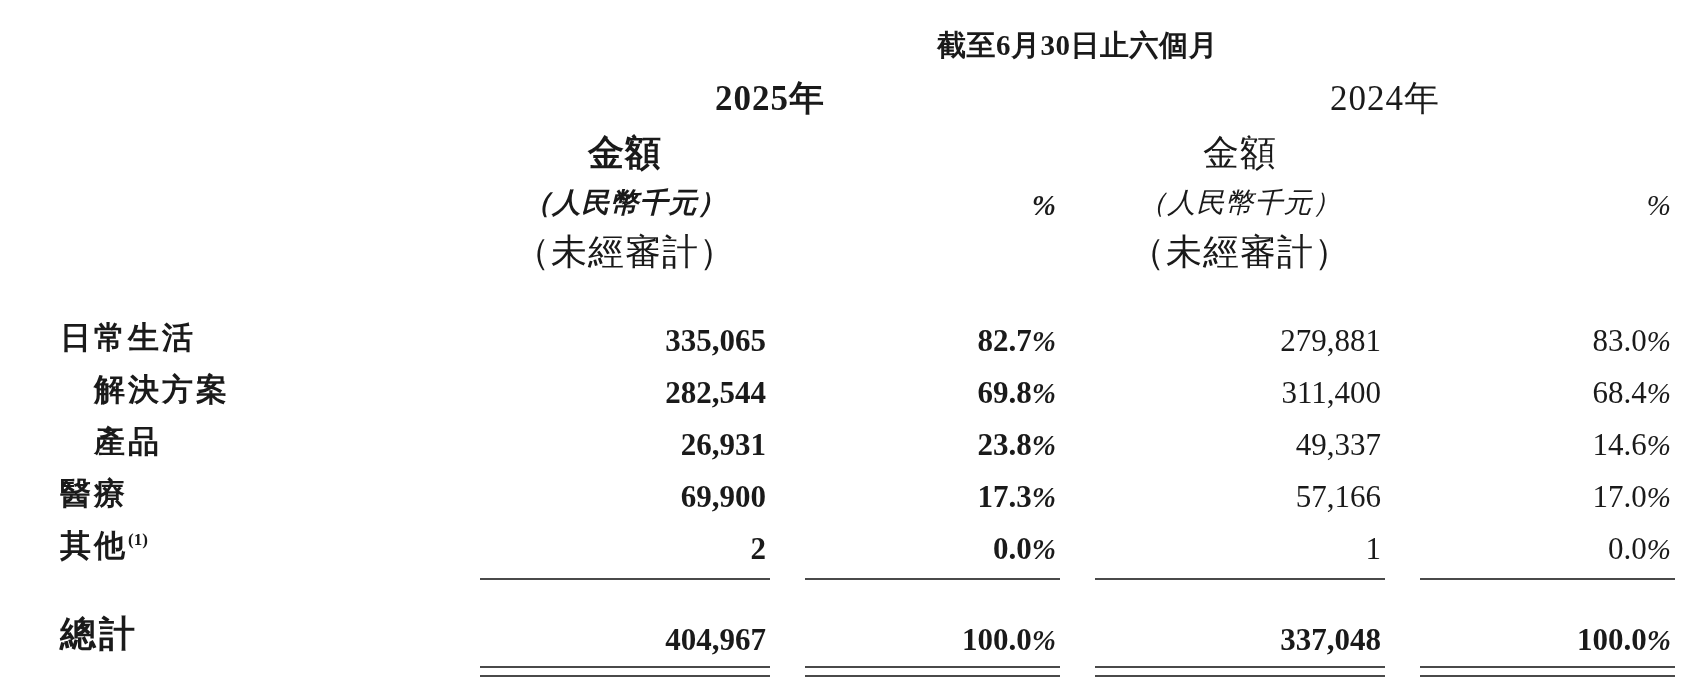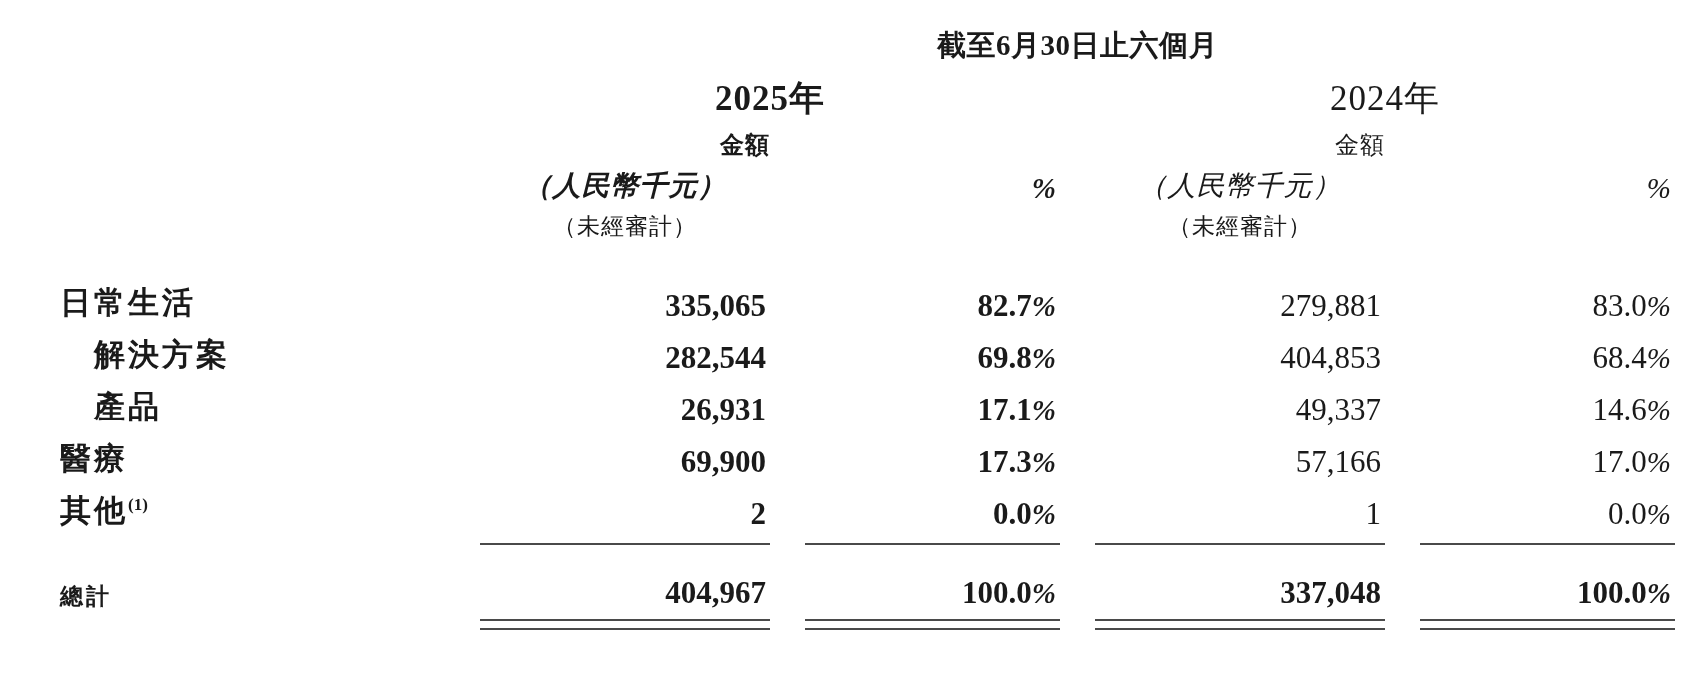--- a/index.html
+++ b/index.html
@@ -48,22 +48,22 @@
     padding-top: 26px;
   }
   .hdr-year {
     text-align: center;
     font-size: 35px;
     padding-bottom: 7px;
     letter-spacing: 1px;
   }
   .hdr-year.bold { font-weight: bold; }
   .hdr-sub {
-    text-align: right;
-    font-size: 24px;
+    text-align: center;
+    font-size: 36px;
     letter-spacing: 1px;
     padding-bottom: 6px;
   }
   .hdr-sub.bold { font-weight: bold; }
   .hdr-italic {
     text-align: center;
     font-size: 28px;
     font-style: italic;
     letter-spacing: 1px;
     padding-bottom: 6px;
@@ -73,21 +73,21 @@
   .hdr-pct {
     text-align: right;
     font-size: 29px;
     font-style: italic;
     padding-right: 4px;
     padding-bottom: 6px;
   }
   .hdr-pct.bold { font-weight: bold; }
   .hdr-unaudited {
     text-align: center;
-    font-size: 23px;
+    font-size: 36px;
     letter-spacing: 1px;
     padding-bottom: 40px;
   }
 
   
   td.label {
     font-size: 31px;
     letter-spacing: 3px;
     padding-bottom: 10px;
     white-space: nowrap;
@@ -108,21 +108,21 @@
     font-style: italic;
     font-size: 29px;
   }
 
   .rule-row td { height: 1px; padding: 0; }
   .rule-row td.rule {
     border-bottom: 2px solid #4a4a4a;
   }
   .spacer-sm td { height: 30px; }
 
-  .total-row td.label { font-size: 23px; font-weight: bold; letter-spacing: 3px; padding-bottom: 8px; }
+  .total-row td.label { font-size: 36px; font-weight: bold; letter-spacing: 3px; padding-bottom: 8px; }
   .total-row td.num { font-weight: bold; padding-bottom: 8px; }
 
   .dbl-row td { height: 7px; padding: 0; }
   .dbl-row td.dbl {
     border-top: 2px solid #4a4a4a;
     border-bottom: 2px solid #4a4a4a;
   }
 
   sup.fn {
     font-size: 17px;
@@ -202,30 +202,30 @@
         <td></td>
         <td class="num"><span>83.0</span><span class="pctsym">%</span></td>
       </tr>
 
       <tr>
         <td class="label bold indent">解決方案</td>
         <td class="num bold">282,544</td>
         <td></td>
         <td class="num bold"><span>69.8</span><span class="pctsym">%</span></td>
         <td></td>
-        <td class="num">404,853</td>
+        <td class="num">311,400</td>
         <td></td>
         <td class="num"><span>68.4</span><span class="pctsym">%</span></td>
       </tr>
 
       <tr>
         <td class="label bold indent">產品</td>
         <td class="num bold">26,931</td>
         <td></td>
-        <td class="num bold"><span>17.1</span><span class="pctsym">%</span></td>
+        <td class="num bold"><span>23.8</span><span class="pctsym">%</span></td>
         <td></td>
         <td class="num">49,337</td>
         <td></td>
         <td class="num"><span>14.6</span><span class="pctsym">%</span></td>
       </tr>
 
       <tr>
         <td class="label bold">醫療</td>
         <td class="num bold">69,900</td>
         <td></td>

